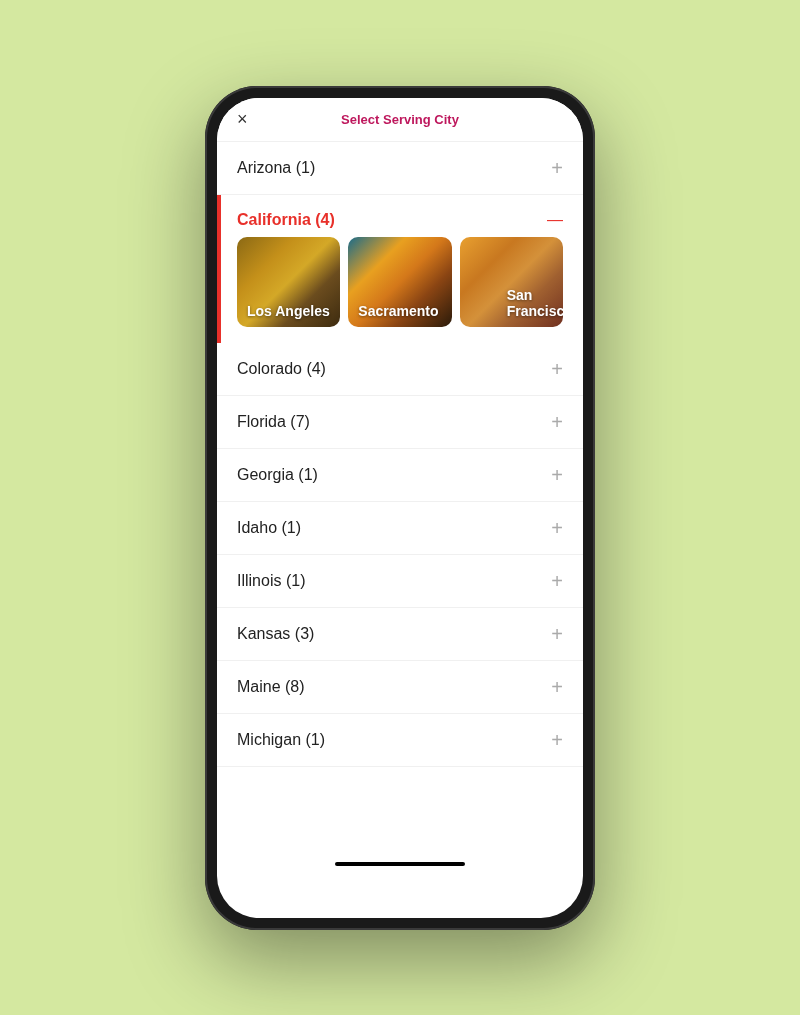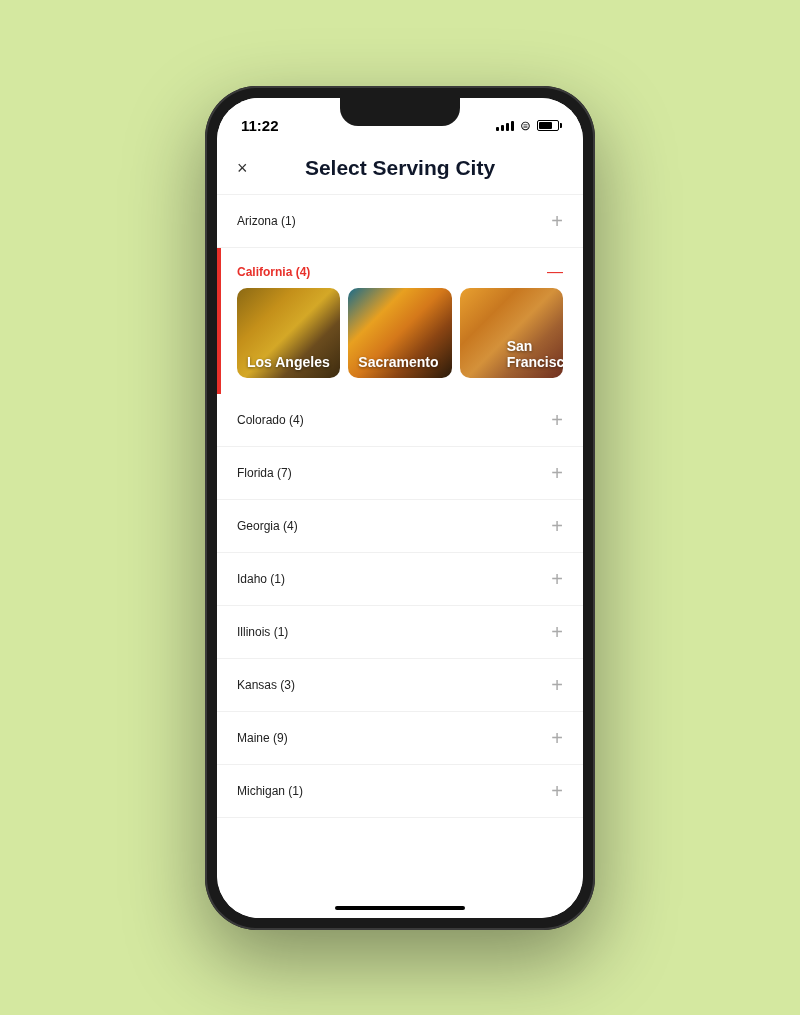--- a/index.html
+++ b/index.html
@@ -91,23 +91,23 @@
     .header-close {
       position: absolute;
       left: 20px;
       font-size: 18px;
       color: #333;
       cursor: pointer;
       line-height: 1;
     }
 
     .header-title {
-      font-size: 21px;
+      font-size: 13px;
       font-weight: 600;
-      color: #0f172a;
+      color: #be185d;
     }
 
     
     .scroll-area {
       flex: 1;
       overflow-y: auto;
       overflow-x: hidden;
     }
 
     .scroll-area::-webkit-scrollbar {
@@ -134,21 +134,21 @@
       content: '';
       position: absolute;
       left: 0;
       top: 0;
       bottom: 0;
       width: 4px;
       background: #e8302a;
     }
 
     .state-name {
-      font-size: 12px;
+      font-size: 16px;
       color: #222;
     }
 
     .state-name.active {
       color: #e8302a;
       font-weight: 600;
       text-align: right;
     }
 
     .state-icon {
@@ -285,38 +285,20 @@
       background: #000;
       border-radius: 1px;
     }
   </style>
 </head>
 <body>
 
 <div class="phone-frame">
   <div class="phone-screen">
 
-    <div class="status-bar">
-      <div class="notch"></div>
-      <span class="status-time">11:22</span>
-      <div class="status-icons">
-        <div class="signal-bars">
-          <div class="signal-bar" style="height:4px"></div>
-          <div class="signal-bar" style="height:6px"></div>
-          <div class="signal-bar" style="height:8px"></div>
-          <div class="signal-bar" style="height:10px"></div>
-        </div>
-        <span class="wifi-icon">⊜</span>
-        <div class="battery-icon">
-          <div class="battery-body">
-            <div class="battery-fill"></div>
-          </div>
-        </div>
-      </div>
-    </div>
 
     <div class="app-content">
 
       <div class="header">
         <span class="header-close">×</span>
         <span class="header-title">Select Serving City</span>
       </div>
 
       <div class="scroll-area">
 
@@ -359,41 +341,41 @@
           <span class="state-name">Colorado (4)</span>
           <span class="state-icon">+</span>
         </div>
 
         <div class="state-row">
           <span class="state-name">Florida (7)</span>
           <span class="state-icon">+</span>
         </div>
 
         <div class="state-row">
-          <span class="state-name">Georgia (4)</span>
+          <span class="state-name">Georgia (1)</span>
           <span class="state-icon">+</span>
         </div>
 
         <div class="state-row">
           <span class="state-name">Idaho (1)</span>
           <span class="state-icon">+</span>
         </div>
 
         <div class="state-row">
           <span class="state-name">Illinois (1)</span>
           <span class="state-icon">+</span>
         </div>
 
         <div class="state-row">
           <span class="state-name">Kansas (3)</span>
           <span class="state-icon">+</span>
         </div>
 
         <div class="state-row">
-          <span class="state-name">Maine (9)</span>
+          <span class="state-name">Maine (8)</span>
           <span class="state-icon">+</span>
         </div>
 
         <div class="state-row">
           <span class="state-name">Michigan (1)</span>
           <span class="state-icon">+</span>
         </div>
 
       </div>
 

